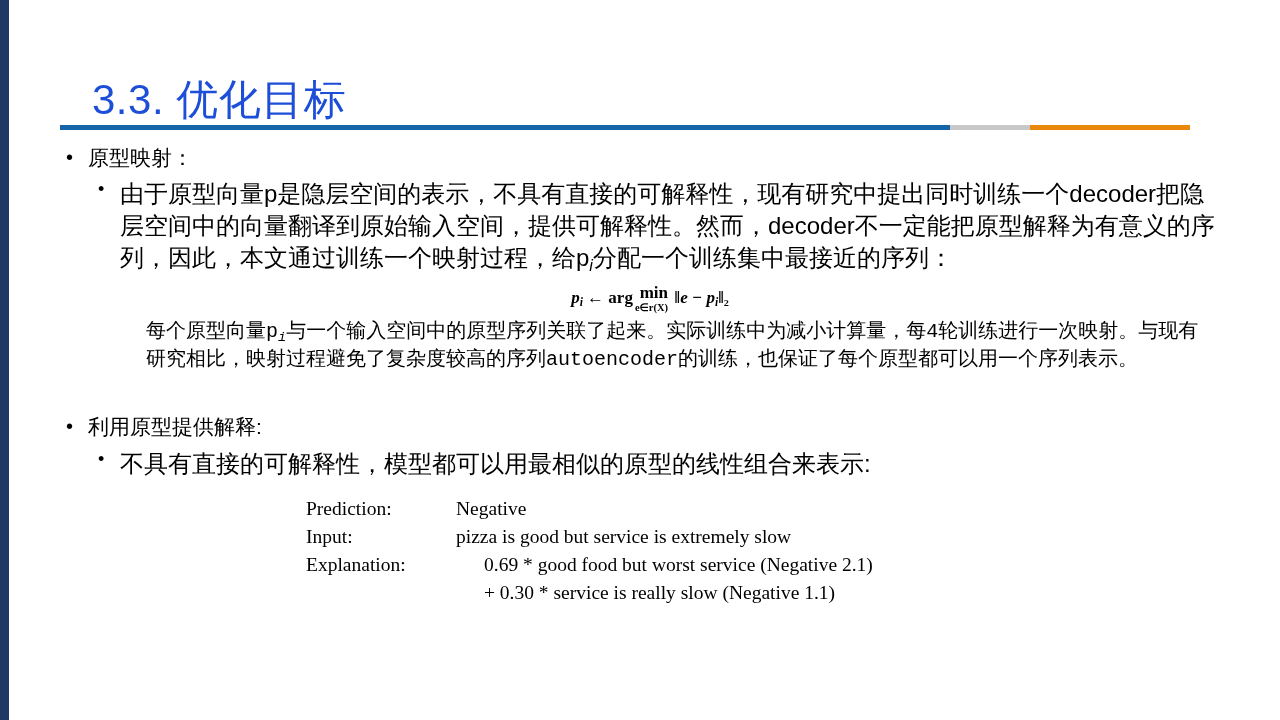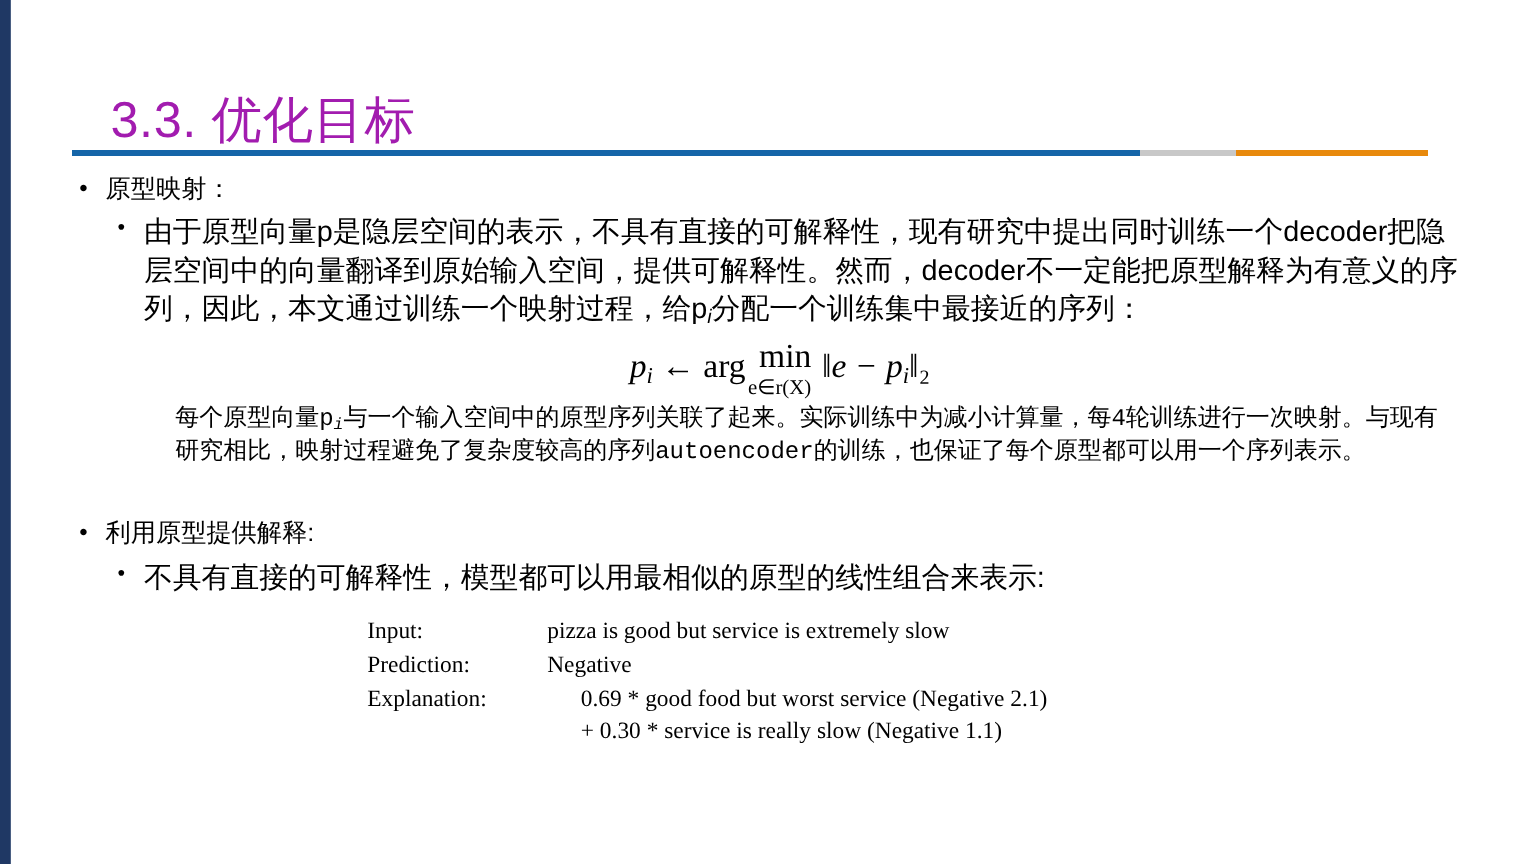--- a/index.html
+++ b/index.html
@@ -28,21 +28,21 @@
     height: 720px;
     background: #1f3864;
   }
   .title {
     position: absolute;
     left: 92px;
     top: 44px;
     font-size: 42px;
     font-weight: normal;
     letter-spacing: 0.5px;
-    color: #a21caf;
+    color: #1d4ed8;
     white-space: nowrap;
   }
   .rule {
     position: absolute;
     left: 60px;
     top: 125px;
     width: 1130px;
     height: 5px;
     display: flex;
   }
@@ -88,23 +88,24 @@
   .para {
     font-size: 20px;
     line-height: 1.32;
     padding-left: 86px;
     padding-right: 8px;
     font-family: Liberation Mono, monospace;
   }
   .formula {
     text-align: center;
     font-family: "Liberation Serif", serif;
-    font-size: 28px;
+    font-size: 17px;
     margin: 8px 0 6px 0;
     padding-left: 20px;
+    font-weight: bold;
   }
   .sub {
     font-size: 0.68em;
     vertical-align: -0.28em;
     font-style: italic;
   }
   .argmin {
     display: inline-block;
     position: relative;
     text-align: right;
@@ -176,26 +177,26 @@
     <div class="l1">
       <span>利用原型提供解释:</span>
     </div>
 
     <div class="l2">
       <span>不具有直接的可解释性，模型都可以用最相似的原型的线性组合来表示:</span>
     </div>
 
     <div class="example">
       <div class="example-row">
+        <span class="example-label">Prediction:</span>
+        <span class="example-value">Negative</span>
+      </div>
+      <div class="example-row">
         <span class="example-label">Input:</span>
         <span class="example-value">pizza is good but service is extremely slow</span>
-      </div>
-      <div class="example-row">
-        <span class="example-label">Prediction:</span>
-        <span class="example-value">Negative</span>
       </div>
       <div class="example-row">
         <span class="example-label">Explanation:</span>
         <span class="example-value example-indent">0.69 * good food but worst service (Negative 2.1)</span>
       </div>
       <div class="example-cont">
         <span class="example-indent">+ 0.30 * service is really slow (Negative 1.1)</span>
       </div>
     </div>
 

